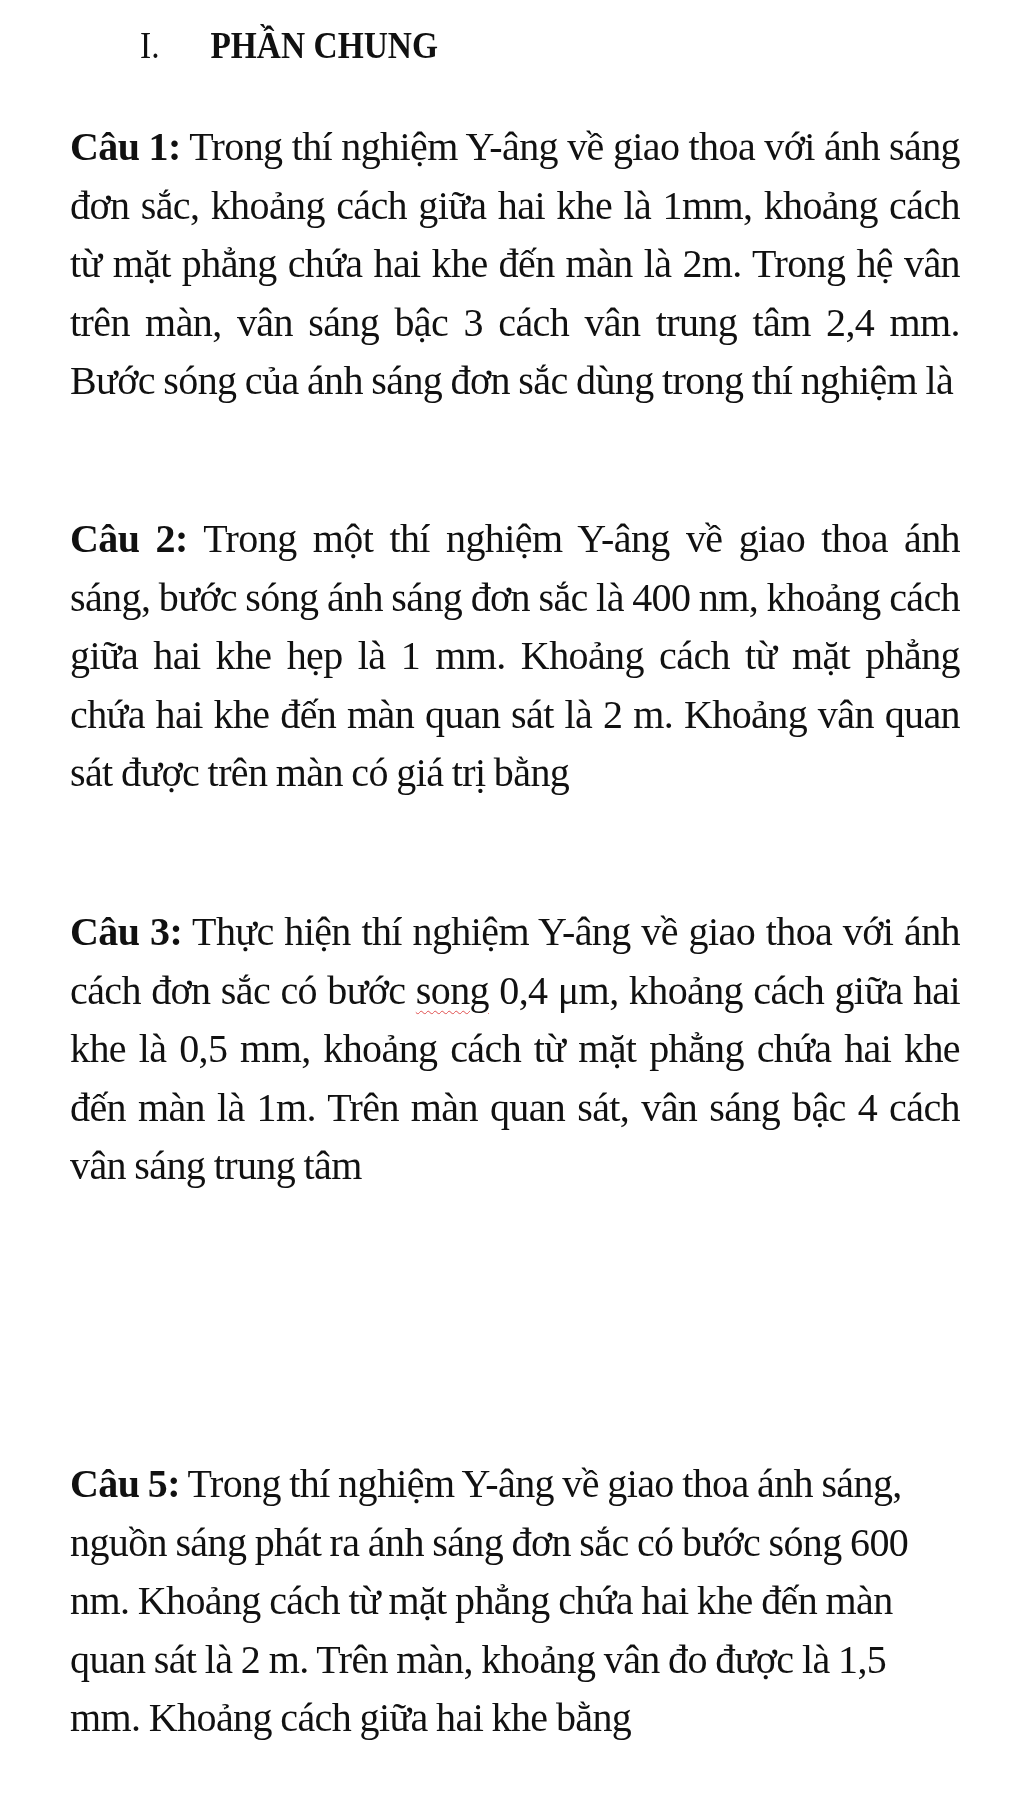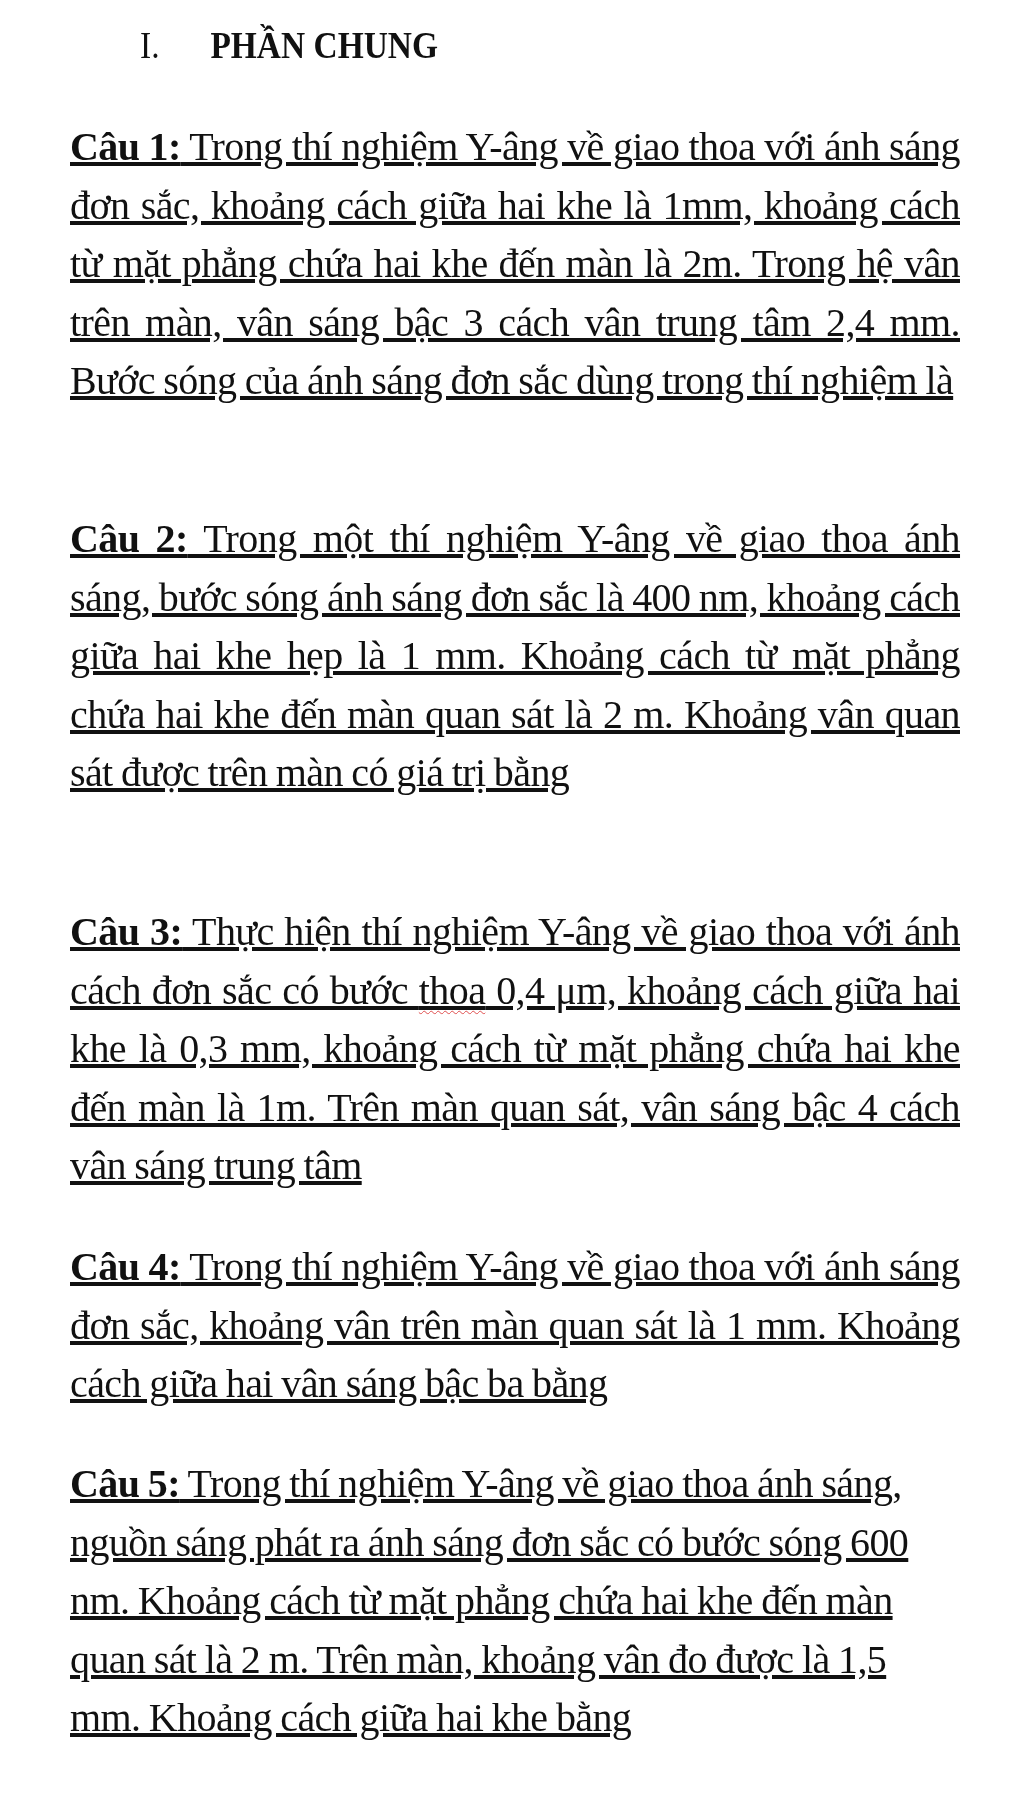--- a/index.html
+++ b/index.html
@@ -41,21 +41,20 @@
       font-weight: bold;
     }
     .question {
       position: absolute;
       left: 70px;
       width: 890px;
       font-size: 40px;
       line-height: 58.5px;
       letter-spacing: -0.6px;
       word-spacing: -1px;
-      text-decoration: underline;
     }
     .question.justify {
       text-align: justify;
       text-align-last: left;
     }
     .question.left {
       text-align: left;
     }
     .q-label {
       font-weight: bold;
@@ -84,24 +83,21 @@
 
   <p class="question justify q1" style="margin:0;">
     <span class="q-label">Câu 1:</span><span> Trong thí nghiệm Y-âng về giao thoa với ánh sáng đơn sắc, khoảng cách giữa hai khe là 1mm, khoảng cách từ mặt phẳng chứa hai khe đến màn là 2m. Trong hệ vân trên màn, vân sáng bậc 3 cách vân trung tâm 2,4 mm. Bước sóng của ánh sáng đơn sắc dùng trong thí nghiệm là</span>
   </p>
 
   <p class="question justify q2" style="margin:0;">
     <span class="q-label">Câu 2:</span><span> Trong một thí nghiệm Y-âng về giao thoa ánh sáng, bước sóng ánh sáng đơn sắc là 400 nm, khoảng cách giữa hai khe hẹp là 1 mm. Khoảng cách từ mặt phẳng chứa hai khe đến màn quan sát là 2 m. Khoảng vân quan sát được  trên màn có giá trị bằng</span>
   </p>
 
   <p class="question justify q3" style="margin:0;">
-    <span class="q-label">Câu 3:</span><span> Thực hiện thí nghiệm Y-âng về giao thoa với ánh cách đơn sắc có bước </span><span class="spell-error">thoa</span><span> 0,4 μm, khoảng cách giữa hai khe là 0,3 mm, khoảng cách từ mặt phẳng chứa hai khe đến màn là 1m. Trên màn quan sát, vân sáng bậc 4 cách vân sáng trung tâm</span>
+    <span class="q-label">Câu 3:</span><span> Thực hiện thí nghiệm Y-âng về giao thoa với ánh cách đơn sắc có bước </span><span class="spell-error">song</span><span> 0,4 μm, khoảng cách giữa hai khe là 0,5 mm, khoảng cách từ mặt phẳng chứa hai khe đến màn là 1m. Trên màn quan sát, vân sáng bậc 4 cách vân sáng trung tâm</span>
   </p>
 
-  <p class="question justify q4" style="margin:0;">
-    <span class="q-label">Câu 4:</span><span> Trong thí nghiệm Y-âng về giao thoa với ánh sáng đơn sắc, khoảng vân trên màn quan sát là 1 mm. Khoảng cách giữa hai vân sáng bậc ba bằng</span>
-  </p>
 
   <p class="question left q5" style="margin:0;">
     <span class="q-label">Câu 5:</span><span> Trong thí nghiệm Y-âng về giao thoa ánh sáng, nguồn sáng phát ra ánh sáng đơn sắc có bước sóng 600 nm. Khoảng cách từ mặt phẳng chứa hai khe đến màn quan sát là 2 m. Trên màn, khoảng vân đo được là 1,5 mm. Khoảng cách giữa hai khe bằng</span>
   </p>
 
 </div>
 
 </body></html>

